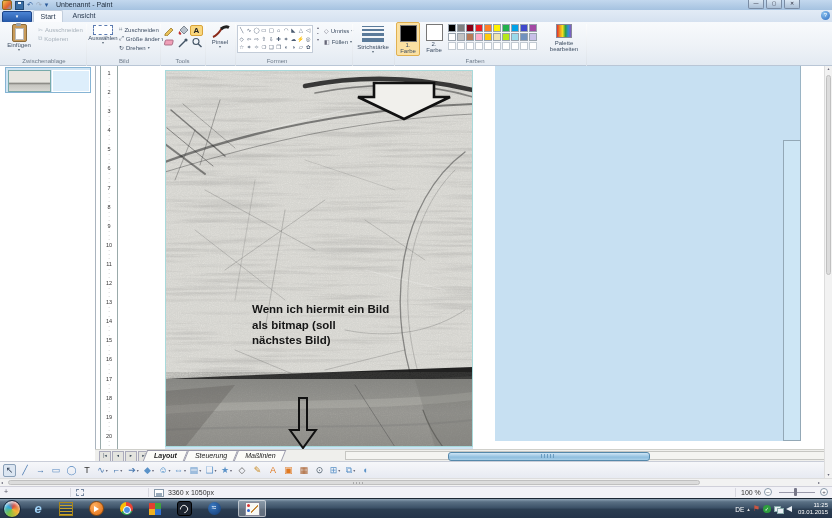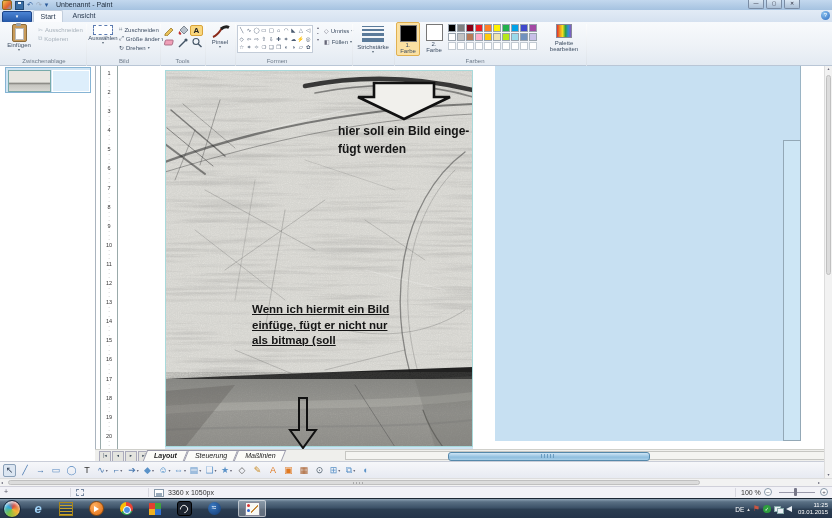--- a/index.html
+++ b/index.html
@@ -86,21 +86,21 @@
   .runit i{font-size:5px;line-height:4.2px;color:#666;font-style:normal;}
 
   #blue-shadow-right{left:452px;top:61px;width:21px;height:322px;background:#cde4f3;}
   #blue-shadow-bottom{left:165px;top:381px;width:308px;height:6px;background:#cde4f3;}
   #texture{left:165px;top:4px;width:308px;height:377px;}
   #bluearea{left:495px;top:0;width:306px;height:375px;background:#c7e0f2;border-right:1px solid #9ab4c4;box-sizing:border-box;}
   #bluearea-strip{left:783px;top:74px;width:18px;height:301px;background:#cde6f5;border:1px solid #93a8b6;box-sizing:border-box;}
 
   .note{font-weight:bold;color:#151515;}
   #note-top{left:338px;top:56px;font-size:12px;line-height:18px;}
-  #note-main{left:252px;top:236px;font-size:11.5px;line-height:15.6px;text-decoration:underline;}
+  #note-main{left:252px;top:236px;font-size:11.5px;line-height:15.6px;}
 
   
   #layerbar{left:95px;top:383px;width:729px;height:12px;background:#efefec;border-top:1px solid #cfcfca;box-sizing:border-box;}
   #lnav{left:4px;top:1px;display:flex;gap:1px;}
   .lnavbtn{width:10px;height:9px;background:#e4e4df;border:1px solid #aab;font-size:4.5px;line-height:8px;text-align:center;color:#345;}
   #ltabs{left:50px;top:0;display:flex;height:11px;}
   .ltab{position:relative;padding:0 9px;font-size:7px;font-style:italic;line-height:11px;color:#222;}
   .ltab::before{content:'';position:absolute;inset:0;transform:skewX(-22deg);background:#fbfbf8;border:1px solid #99a;border-bottom:none;}
   .ltab b,.ltab{z-index:1;}
   .ltab span{position:relative;}
@@ -606,28 +606,24 @@
       </g>
       <path d="M0 321 L70 315 L20 377 L0 377 Z" fill="#55544f" opacity="0.3"></path>
       <path d="M250 310 L308 306 L308 377 L270 377 Z" fill="#6a6a64" opacity="0.22"></path>
       <rect x="0.5" y="0.5" width="307" height="376" fill="none" stroke="#a8dadb"></rect>
     </svg>
 
     <svg class="abs" style="left:356px;top:14px;" width="96" height="42" data-name="down-arrow-large">
       <polygon points="18,3 78,3 78,17 94,17 48,39 2,17 18,17" fill="#f1f0ec" stroke="#111" stroke-width="2.6"></polygon>
     </svg>
 
-    <div class="abs note" id="note-top" data-name="annotation-insert-here">
-        <div>hier soll ein Bild einge-</div>
-        <div>fügt werden</div>
-      </div>
     <div class="abs note" id="note-main" data-name="annotation-bitmap-note">
         <div>Wenn ich hiermit ein Bild</div>
-        <div>einfüge, fügt er nicht nur</div>
         <div>als bitmap (soll</div>
+        <div>nächstes Bild)</div>
       </div>
 
     <svg class="abs" style="left:288px;top:330px;" width="30" height="54" data-name="down-arrow-small">
       <path d="M11 2 h8 v32 h9 L15 52 L2 34 h9 Z" fill="none" stroke="#111" stroke-width="2"></path>
     </svg>
 
     <div class="abs" id="bluearea" data-name="blue-page-area"></div>
     <div class="abs" id="bluearea-strip" data-name="blue-area-scroll-strip"></div>
 
     <div class="abs" id="layerbar" data-name="layer-tab-bar">

